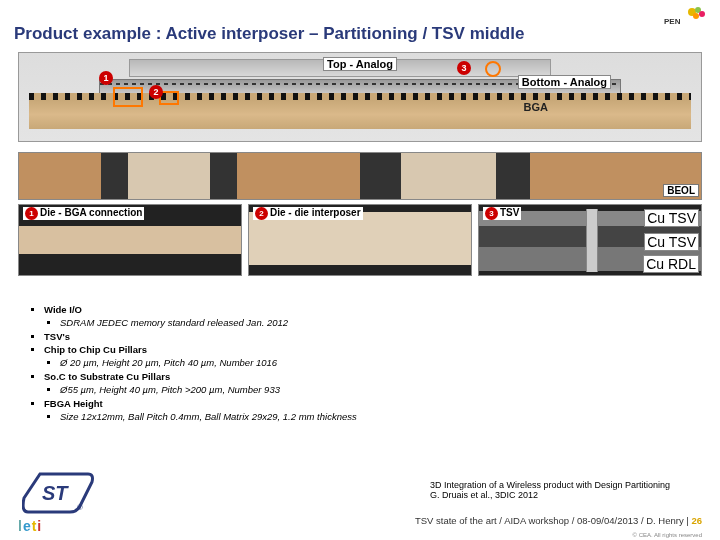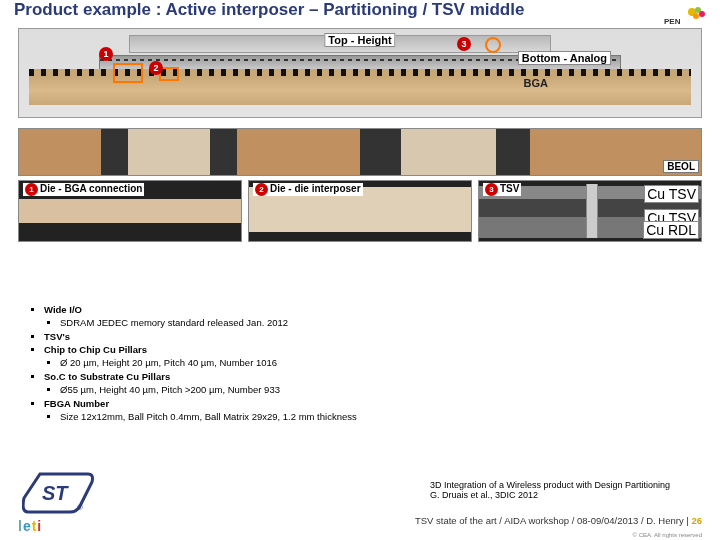--- a/index.html
+++ b/index.html
@@ -1,18 +1,18 @@
 <!DOCTYPE html>
 <html><head>
 <meta charset="utf-8">
 <style>
   * { box-sizing: border-box; margin: 0; padding: 0; }
   body { width: 720px; height: 540px; font-family: Arial, sans-serif; background: #fff; position: relative; overflow: hidden; }
 
-  .title { color: #2a3a7a; font-size: 17px; font-weight: bold; padding: 0 14px 4px; }
+  .title { color: #2a3a7a; font-size: 17px; font-weight: bold; padding: 24px 14px 4px; }
 
   .logo-top { position: absolute; top: 4px; right: 8px; width: 48px; height: 22px; }
   .logo-top svg { width: 100%; height: 100%; }
 
   .cross-sec { margin: 4px 18px 2px; height: 90px; border: 1px solid #999; position: relative; background: linear-gradient(#ddd, #e4e4e4); overflow: hidden; }
   .cs-top { position: absolute; top: 6px; left: 110px; right: 150px; height: 18px; background: linear-gradient(#b8b8b8,#d8d8d8); border: 1px solid #999; }
   .cs-mid { position: absolute; top: 26px; left: 80px; right: 80px; height: 16px; background: linear-gradient(#999,#ccc); border: 1px solid #777; }
   .cs-mid::before { content:""; position:absolute; left:0; right:0; top:3px; height:2px; background: repeating-linear-gradient(90deg,#333 0 4px,transparent 4px 8px); }
   .cs-bga { position: absolute; top: 46px; left: 10px; right: 10px; height: 30px; background: linear-gradient(#c8a878 0%, #dab98a 50%, #c8a878 100%); border-top:1px solid #765; }
   .cs-bga::before { content:""; position:absolute; top:-7px; left:0; right:0; height:7px; background: repeating-linear-gradient(90deg, #111 0 5px, #c8a878 5px 12px); }
@@ -26,32 +26,32 @@
   .m3 { top:8px; right:200px; width:16px; height:16px; border-radius:50%; }
   .tag { position:absolute; width:14px; height:14px; border-radius:50%; background:#c00; color:#fff; font-size:9px; font-weight:bold; display:flex; align-items:center; justify-content:center; }
   .t1 { top:18px; left:80px; }
   .t2 { top:32px; left:130px; }
   .t3 { top:8px; right:230px; }
 
   .beol-strip { margin: 10px 18px 2px; height: 48px; position: relative; background: linear-gradient(90deg,#c09060 0 12%, #333 12% 16%, #d8c8b0 16% 28%, #333 28% 32%, #c09060 32% 50%, #333 50% 56%, #d8c8b0 56% 70%, #333 70% 75%, #c09060 75% 100%); border:1px solid #888; }
   .beol-label { position:absolute; right:2px; bottom:2px; background:#fff; font-size:10px; font-weight:bold; padding:0 3px; border:1px solid #777; }
 
   .row3 { display:flex; margin: 4px 18px 0; gap: 6px; }
-  .p3 { flex:1; height: 62px; border:1px solid #888; position:relative; }
+  .p3 { flex:1; height: 72px; border:1px solid #888; position:relative; }
   .p3a { background: linear-gradient(#222 0 30%, #d8c0a0 30% 70%, #222 70% 100%); }
   .p3b { background: linear-gradient(#222 0 10%, #e0d0b8 10% 85%, #222 85% 100%); }
   .p3c { background: linear-gradient(#222 0 8%, #888 8% 30%, #444 30% 60%, #777 60% 95%, #222 95% 100%); }
   .p3c::after { content:""; position:absolute; left:48%; top:5%; width:10px; height:90%; background:#ccc; border-left:1px solid #888; border-right:1px solid #888; }
   .p3 .cap { position:absolute; top:2px; left:4px; font-size:10px; font-weight:bold; background:#fff; padding:0 2px; }
   .cu-label { position:absolute; right:2px; background:#fff; font-size:14px; padding:0 2px; border:1px solid #888; }
 
   .bullets { position:absolute; left:44px; top:304px; width:440px; font-size:9.5px; line-height:1.35; }
   .bullets > li { list-style: square; margin-bottom: 1px; font-weight:bold; }
   .bullets ul { margin-left: 16px; font-weight:normal; }
-  .bullets ul li { list-style: square; }
+  .bullets ul li { list-style: square; font-style: italic; }
 
   .citation { position:absolute; right:30px; bottom:40px; font-size:9px; text-align:left; width:260px; }
 
   .st-logo { position:absolute; left:22px; bottom:26px; width:72px; height:46px; }
   .leti { position:absolute; left:18px; bottom:6px; font-size:14px; font-weight:bold; letter-spacing:1px; }
   .leti .l1{color:#6aa;}
   .leti .l2{color:#39c;}
   .leti .l3{color:#e6b800;}
   .leti .l4{color:#c33;}
 
@@ -73,21 +73,21 @@
     <circle cx="38" cy="10" r="3" fill="#e91e63"></circle>
       <circle cx="32" cy="12" r="3" fill="#ff9800"></circle>
     <text x="0" y="20" font-size="8" fill="#333" font-weight="bold">PEN</text>
   </svg>
 </div>
 
 <div class="cross-sec">
   <div class="cs-top"></div>
   <div class="cs-mid"></div>
   <div class="cs-bga"></div>
-  <div class="cs-label l-top">Top - Height</div>
+  <div class="cs-label l-top">Top - Analog</div>
   <div class="cs-label l-bot">Bottom - Analog</div>
   <div class="cs-label l-bga">BGA</div>
   <div class="marker m1"></div>
   <div class="marker m2"></div>
   <div class="marker m3"></div>
   <div class="tag t1">1</div>
   <div class="tag t2">2</div>
   <div class="tag t3">3</div>
 </div>
 
@@ -121,21 +121,21 @@
   <li><span>Chip to Chip Cu Pillars</span>
     <ul>
         <li>Ø 20 µm, Height 20 µm, Pitch 40 µm, Number 1016</li>
       </ul>
   </li>
   <li><span>So.C to Substrate Cu Pillars</span>
     <ul>
         <li>Ø55 µm, Height 40 µm, Pitch &gt;200 µm, Number 933</li>
       </ul>
   </li>
-  <li><span>FBGA Number</span>
+  <li><span>FBGA Height</span>
     <ul>
         <li>Size 12x12mm, Ball Pitch 0.4mm, Ball Matrix 29x29, 1.2 mm thickness</li>
       </ul>
   </li>
 </ul>
 
 <div class="citation">
   <div>3D Integration of a Wireless product with Design Partitioning</div>
   <div>G. Druais et al., 3DIC 2012</div>
 </div>

